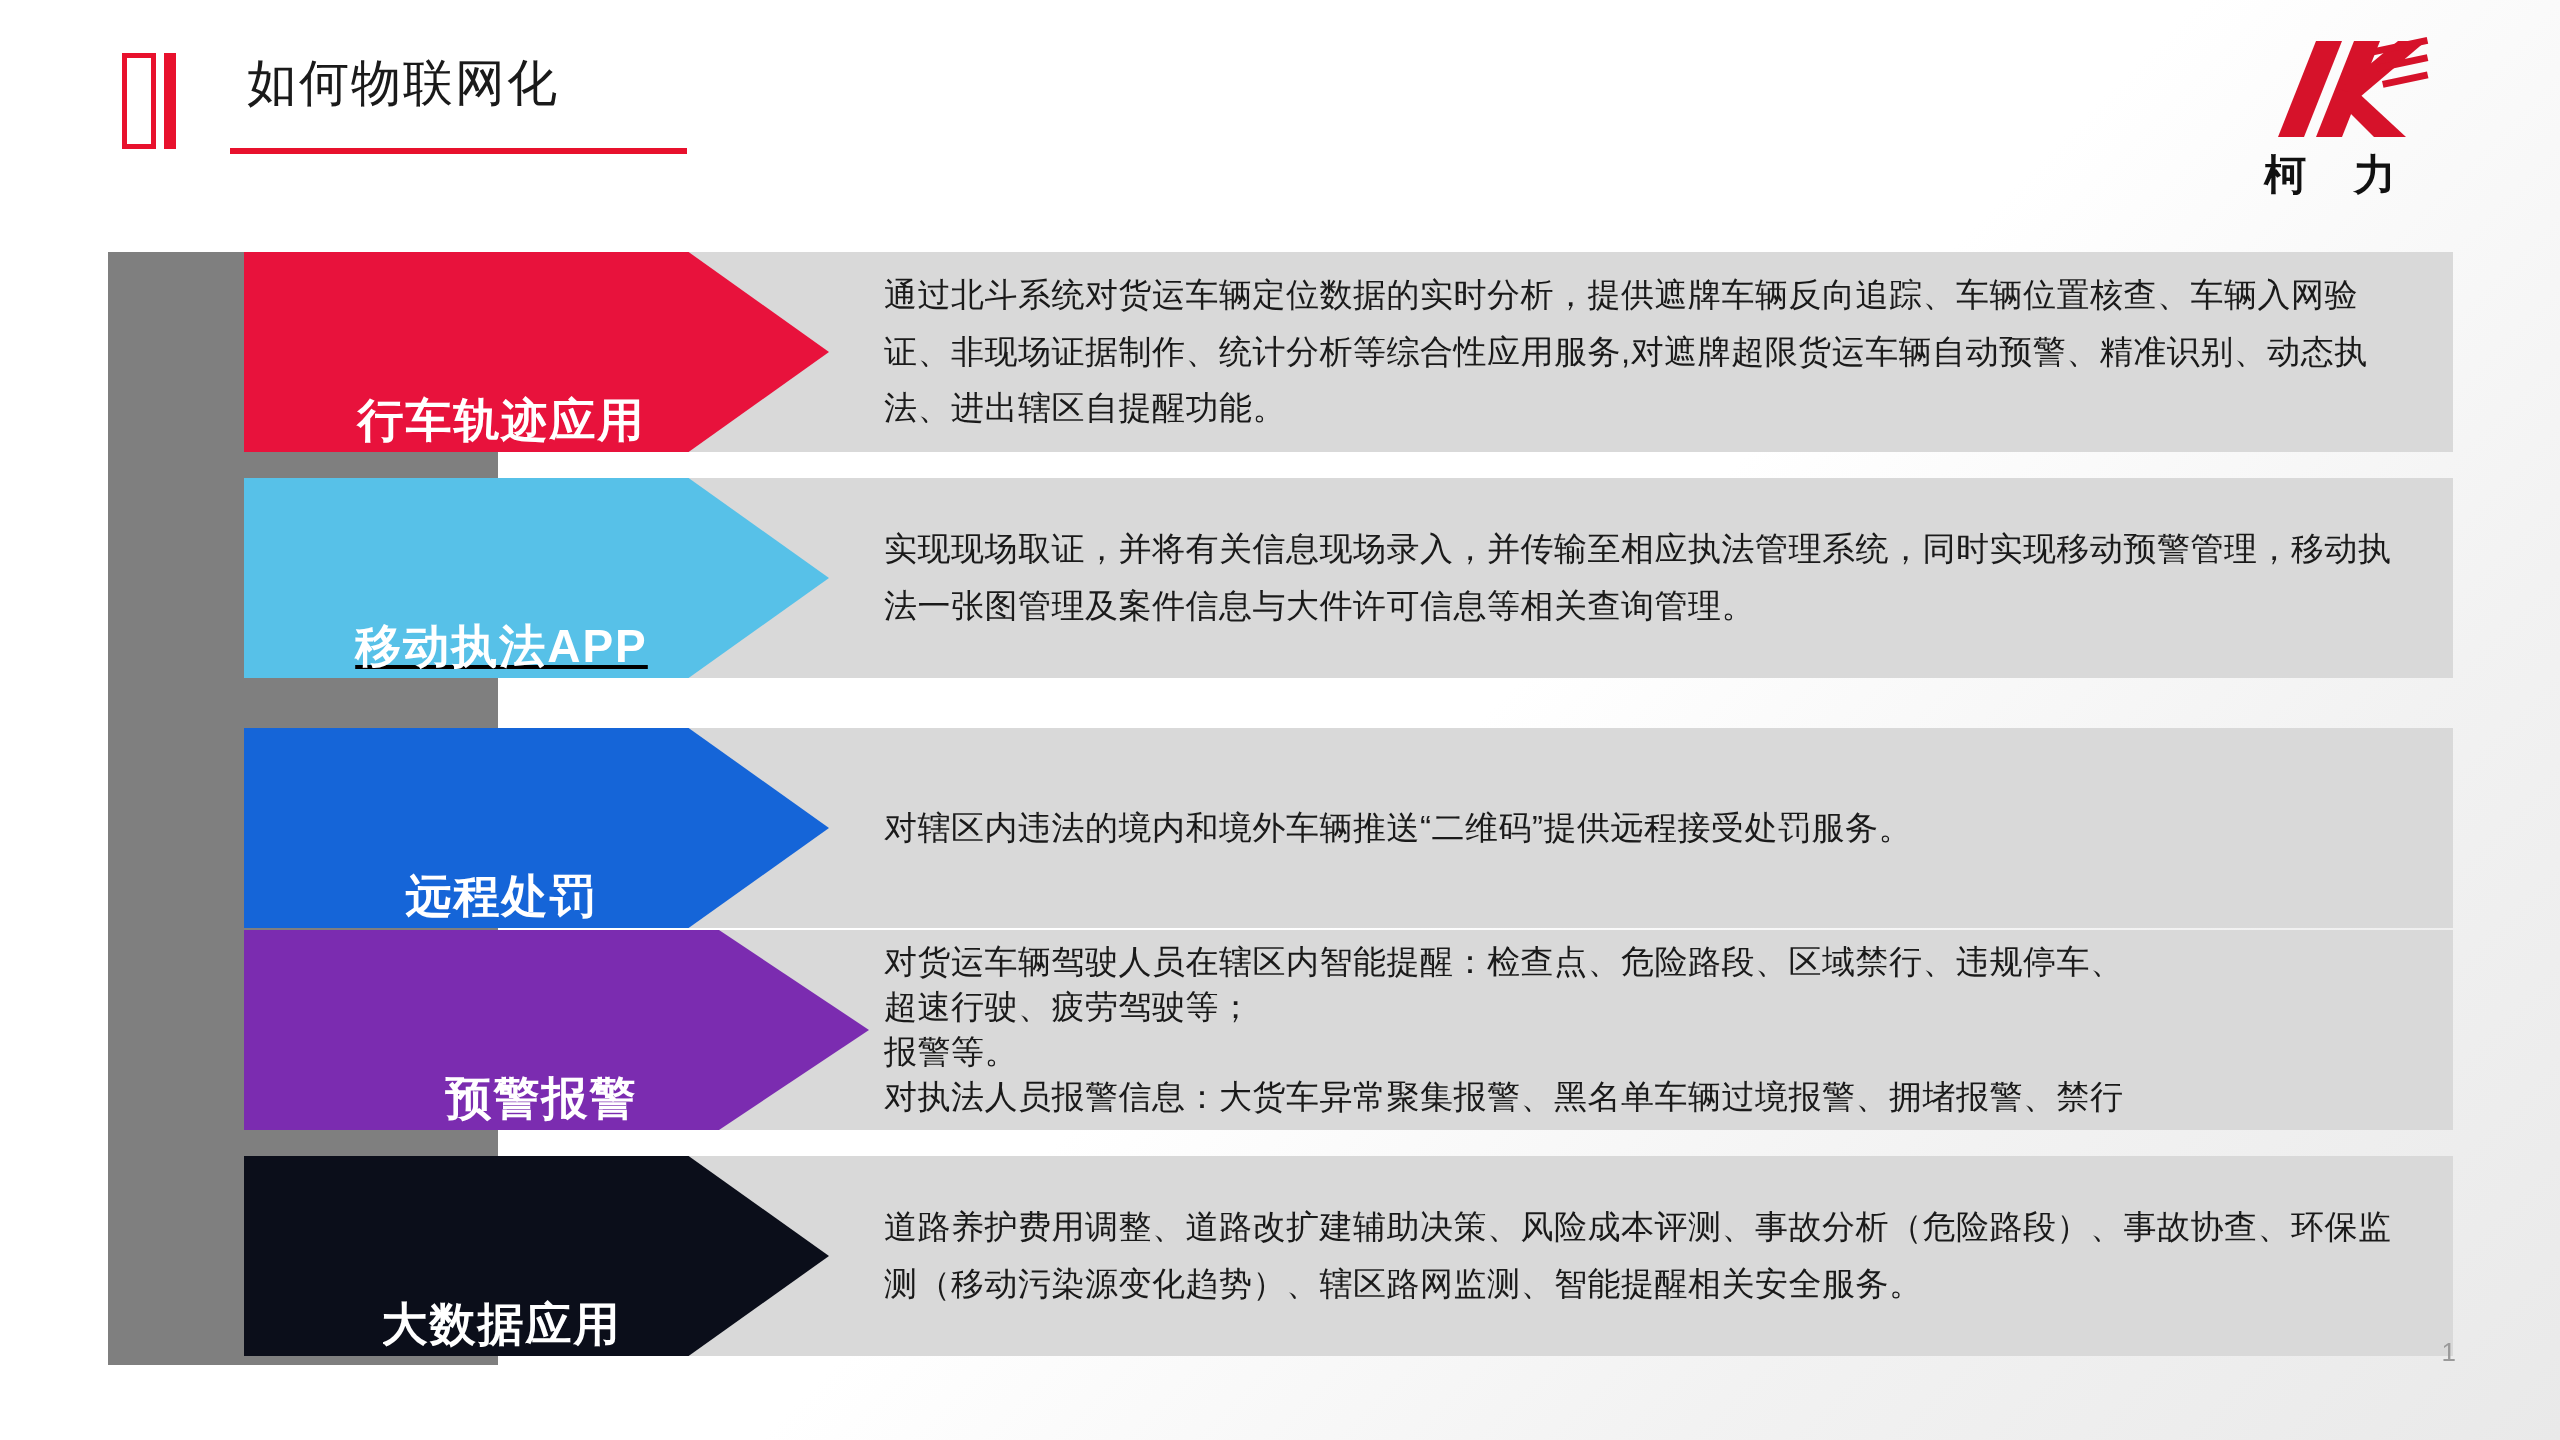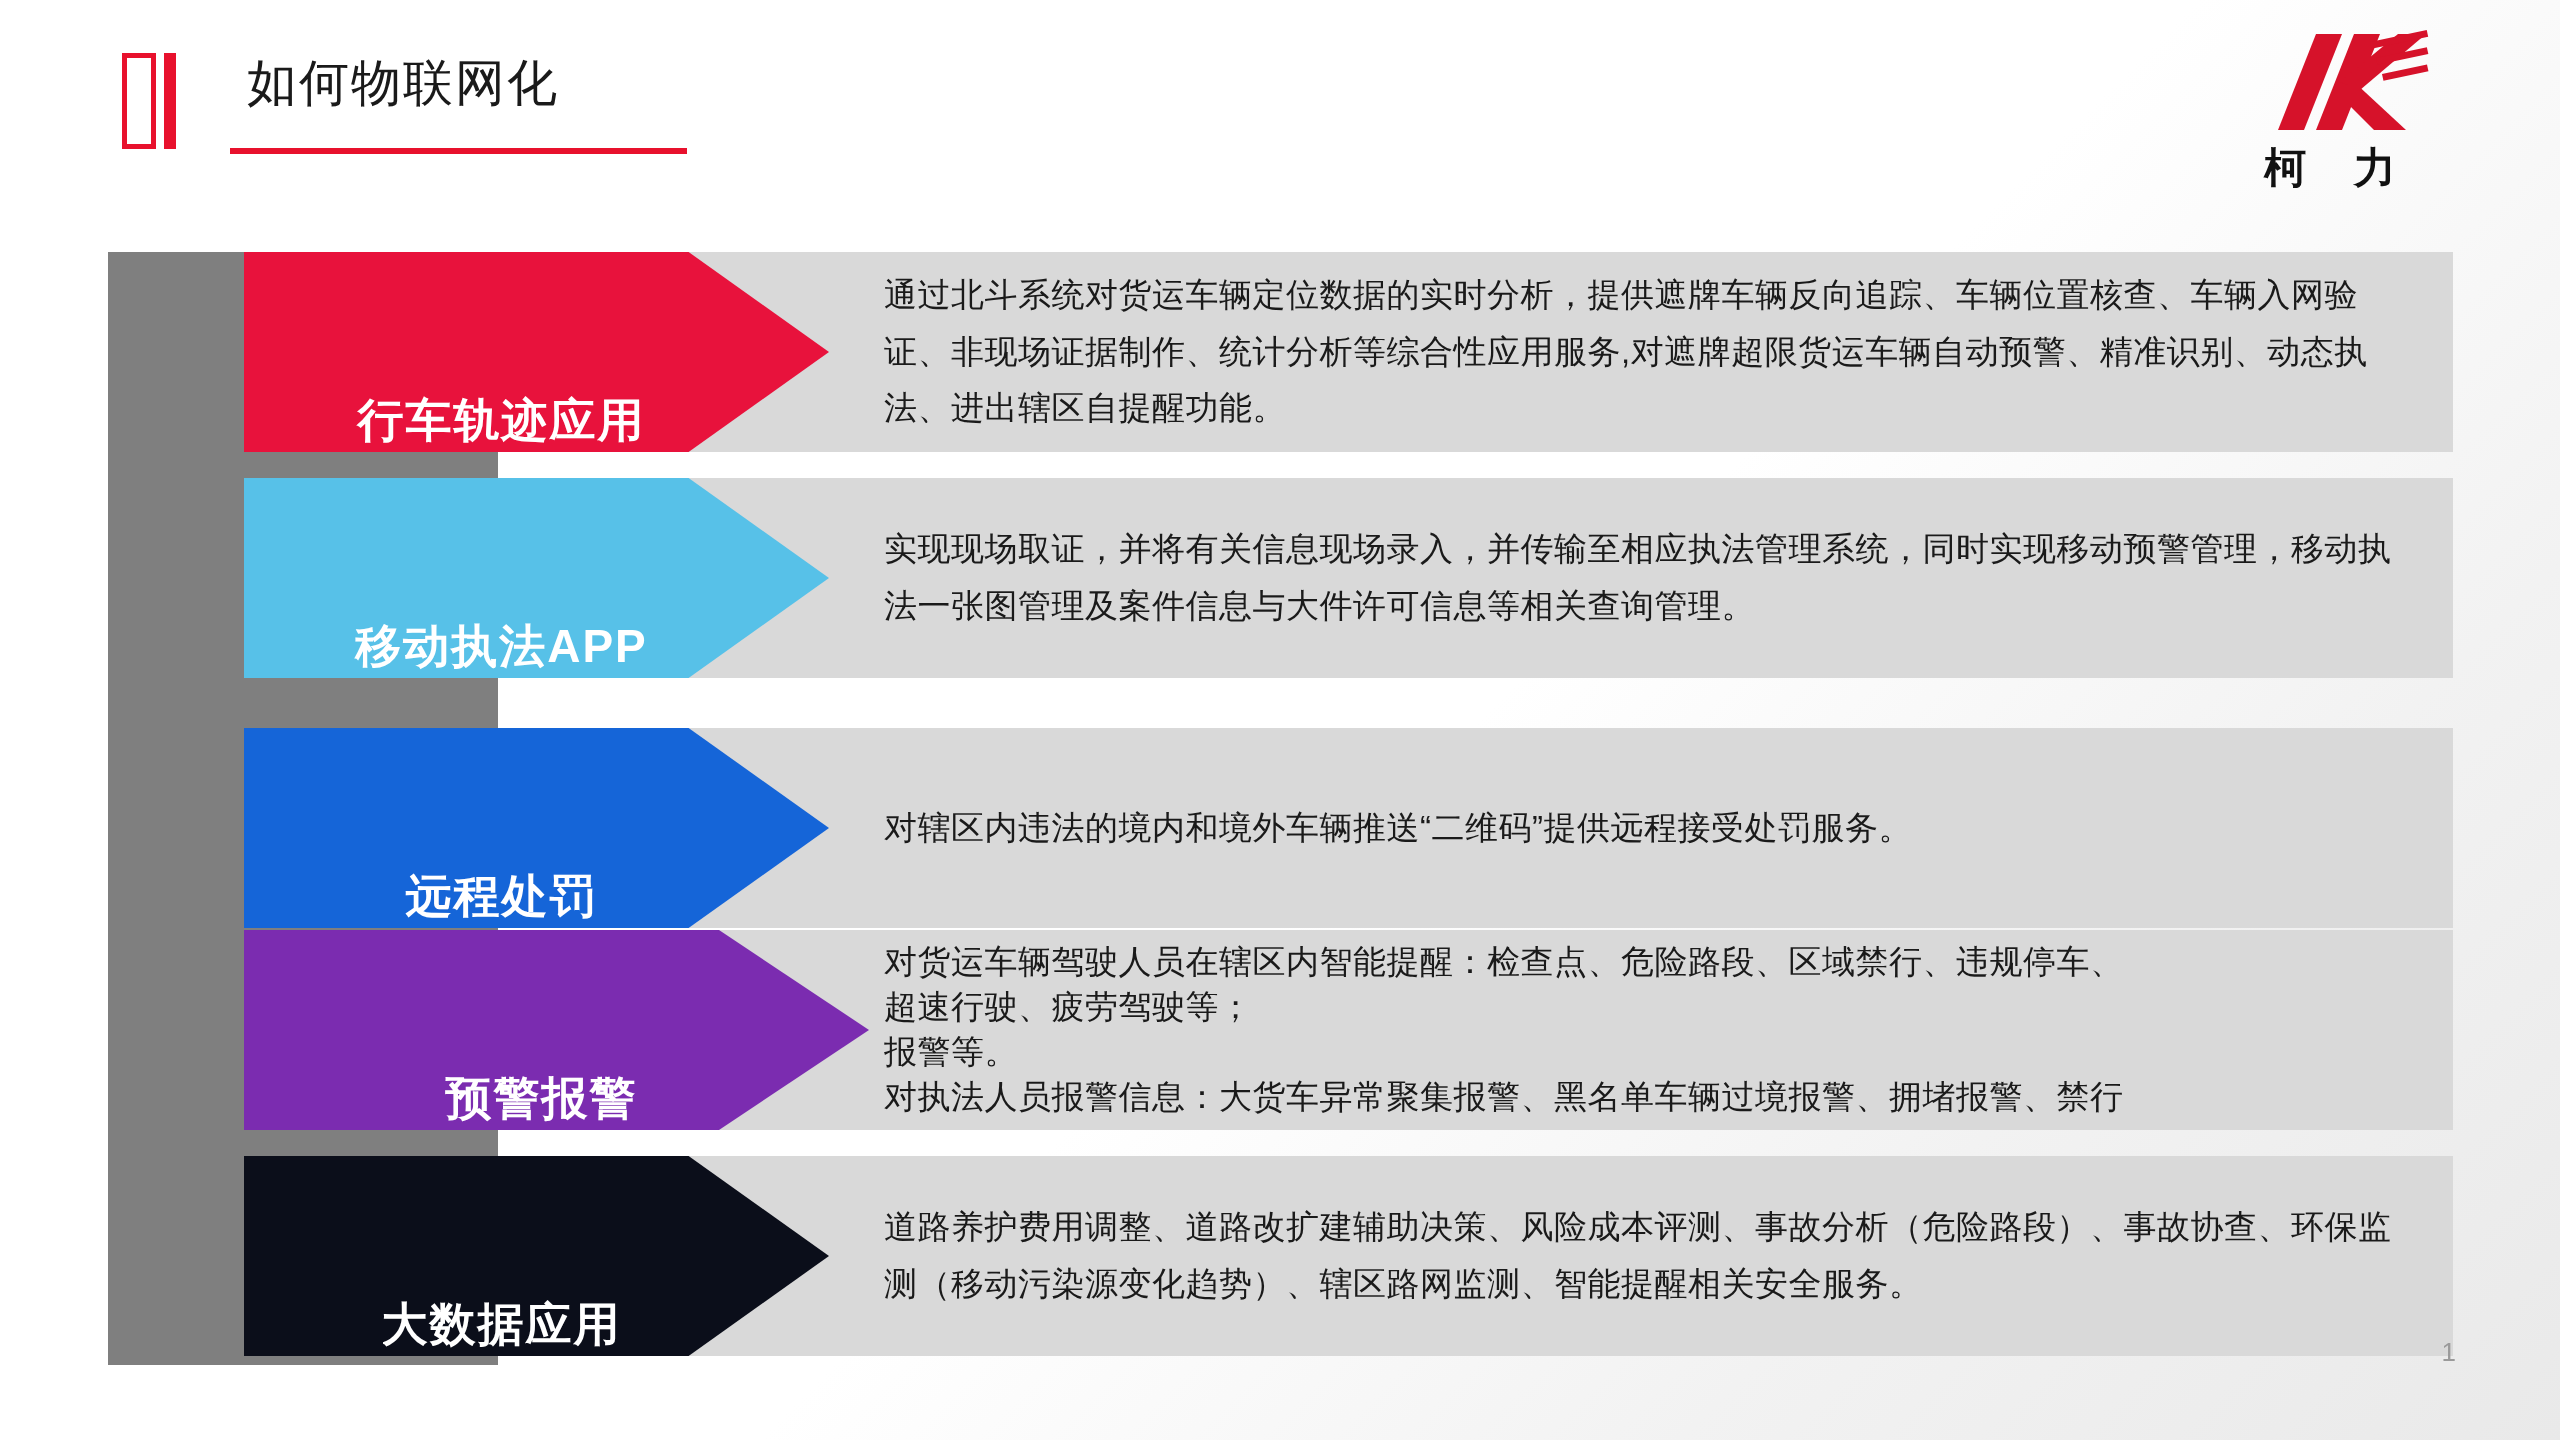--- a/index.html
+++ b/index.html
@@ -73,21 +73,21 @@
     top: 148px;
     width: 457px;
     height: 6px;
     background: #e8112d;
   }
 
   
   .logo {
     position: absolute;
     right: 120px;
-    top: 28px;
+    top: 35px;
     width: 220px;
     height: 160px;
   }
   .logo svg { display: block; }
   .logo-text {
     position: absolute;
     left: 0;
     top: 112px;
     width: 220px;
     text-align: center;
@@ -227,21 +227,21 @@
     <div class="row" style="top:0px;">
       <div class="row-bg"></div>
       <div class="arrow" style="background:#e8123c;">
         <span>行车轨迹应用</span>
       </div>
       <div class="row-text">通过北斗系统对货运车辆定位数据的实时分析，提供遮牌车辆反向追踪、车辆位置核查、车辆入网验证、非现场证据制作、统计分析等综合性应用服务,对遮牌超限货运车辆自动预警、精准识别、动态执法、进出辖区自提醒功能。</div>
     </div>
 
     <div class="row" style="top:226px;">
       <div class="row-bg"></div>
-      <div class="arrow" style="background:#57c1e8;">
+      <div class="arrow" style="background:#57c1e8;text-decoration:underline;">
         <span>移动执法APP</span>
       </div>
       <div class="row-text">实现现场取证，并将有关信息现场录入，并传输至相应执法管理系统，同时实现移动预警管理，移动执法一张图管理及案件信息与大件许可信息等相关查询管理。</div>
     </div>
 
     <div class="row" style="top:476px;">
       <div class="row-bg"></div>
       <div class="arrow" style="background:#1565d8;">
         <span>远程处罚</span>
       </div>

